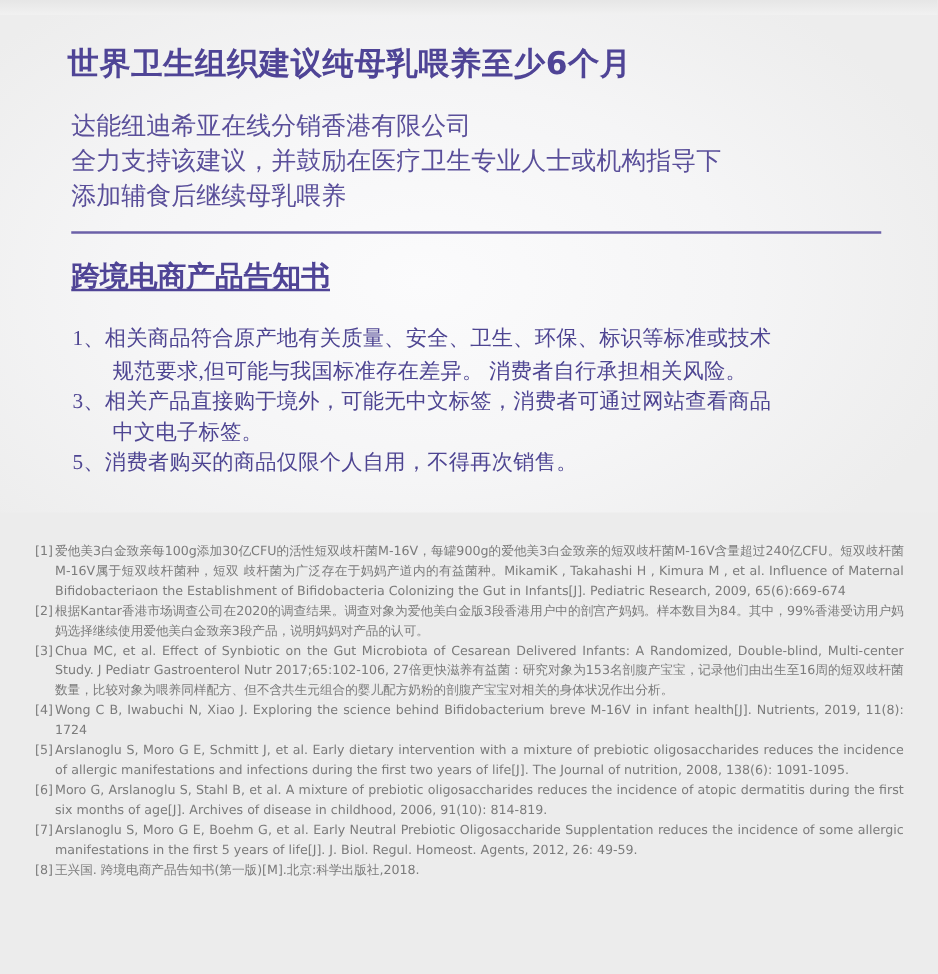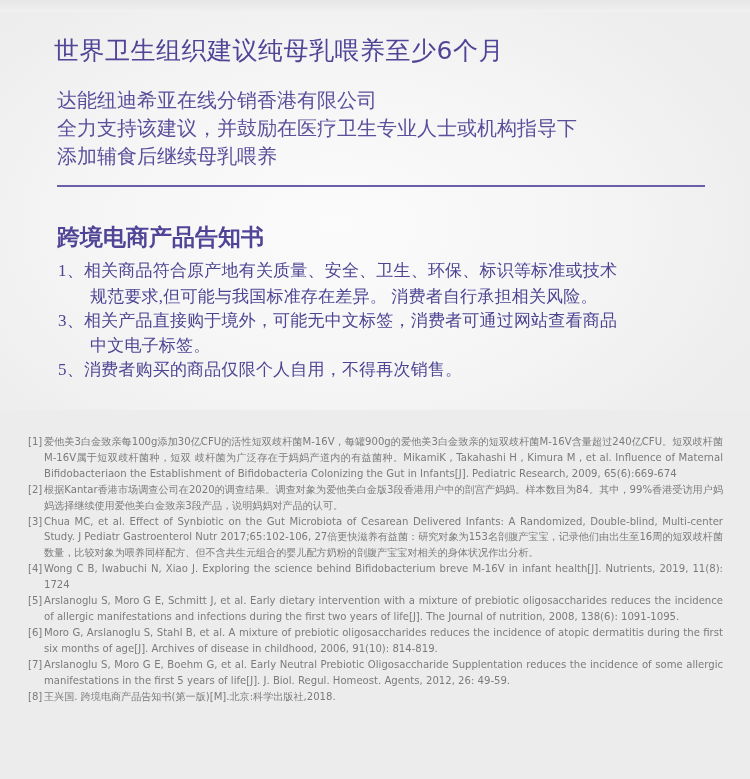--- a/index.html
+++ b/index.html
@@ -11,34 +11,34 @@
   .top-panel {
     position: absolute; left: 0; top: 0; width: 750px; height: 410px;
     background: radial-gradient(ellipse 60% 70% at 45% 55%, #fbfbfc 0%, #f5f5f6 55%, #ededed 100%);
   }
   .top-band {
     position: absolute; left: 0; top: 0; width: 750px; height: 12px;
     background: linear-gradient(#e6e6e6, #f1f1f1);
   }
   .main-title {
     position: absolute; left: 54px; top: 34px;
-    font-size: 25px; font-weight: normal; color: #4f4496; letter-spacing: 0.5px;
+    font-size: 25px; font-weight: bold; color: #4f4496; letter-spacing: 0.5px;
     white-space: nowrap;
   }
   .sub {
     position: absolute; left: 57px;
     font-size: 20px; color: #5a4f9a; white-space: nowrap;
   }
   .divider {
     position: absolute; left: 57px; top: 185px; width: 648px; height: 2px;
     background: #6b60a8;
   }
   .notice-title {
-    position: absolute; left: 57px; top: 222px;
-    font-size: 23px; font-weight: bold; color: #4f4496; white-space: nowrap;
+    position: absolute; left: 57px; top: 206px;
+    font-size: 23px; font-weight: bold; color: #4f4496; white-space: nowrap; text-decoration: underline;
   }
   .notice-line {
     position: absolute; font-size: 17px; color: #4e4592; white-space: nowrap; letter-spacing: 0.2px; font-family: Liberation Serif, serif;
   }
   .refs {
     position: absolute; left: 28px; top: 434px; width: 695px;
     font-size: 10.1px; line-height: 15.9px; color: #7b7b7b;
   }
   .ref { display: flex; }
   .ref-num { flex: 0 0 16px; }

